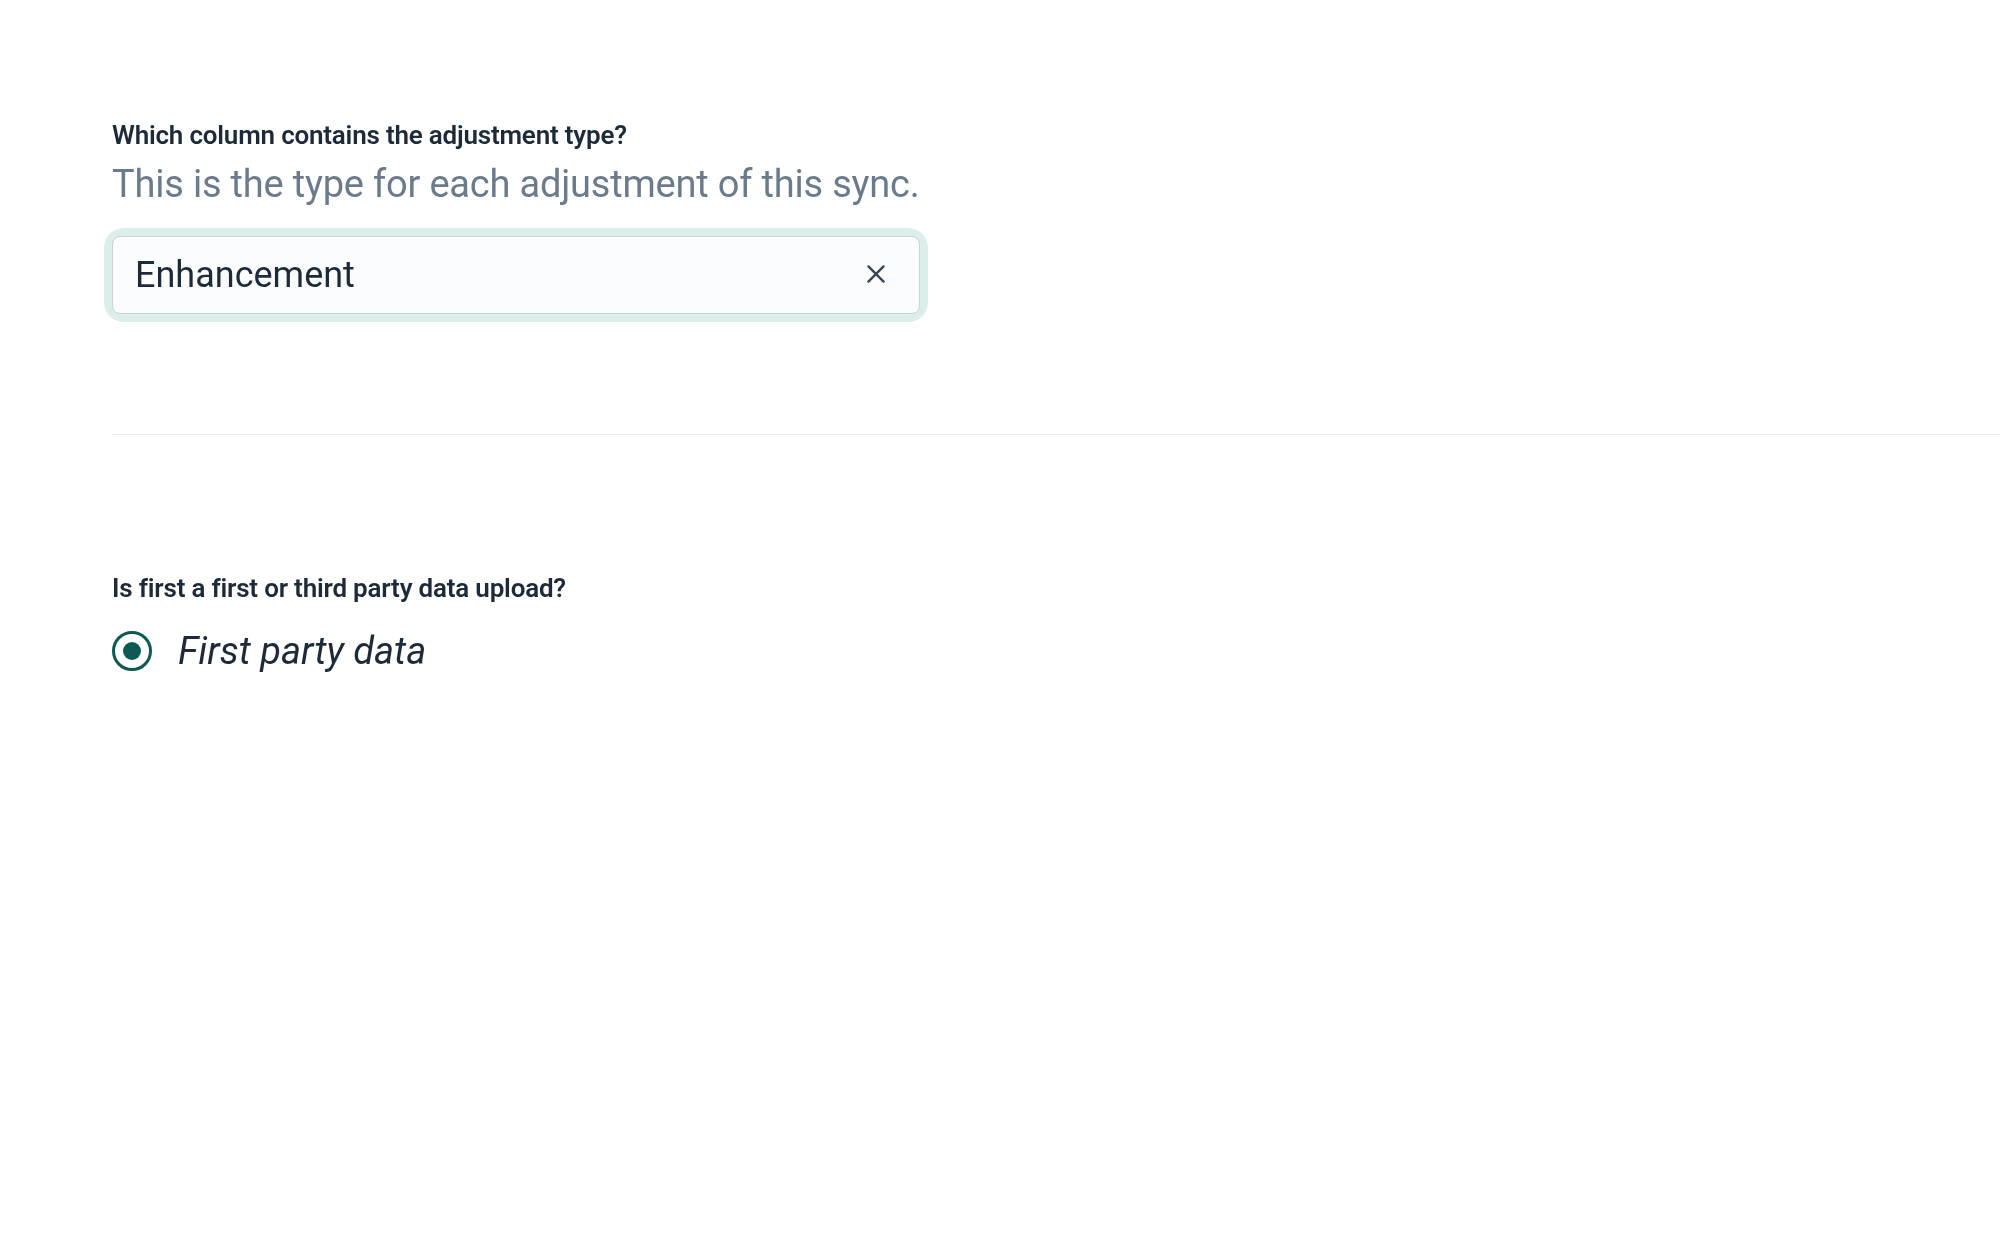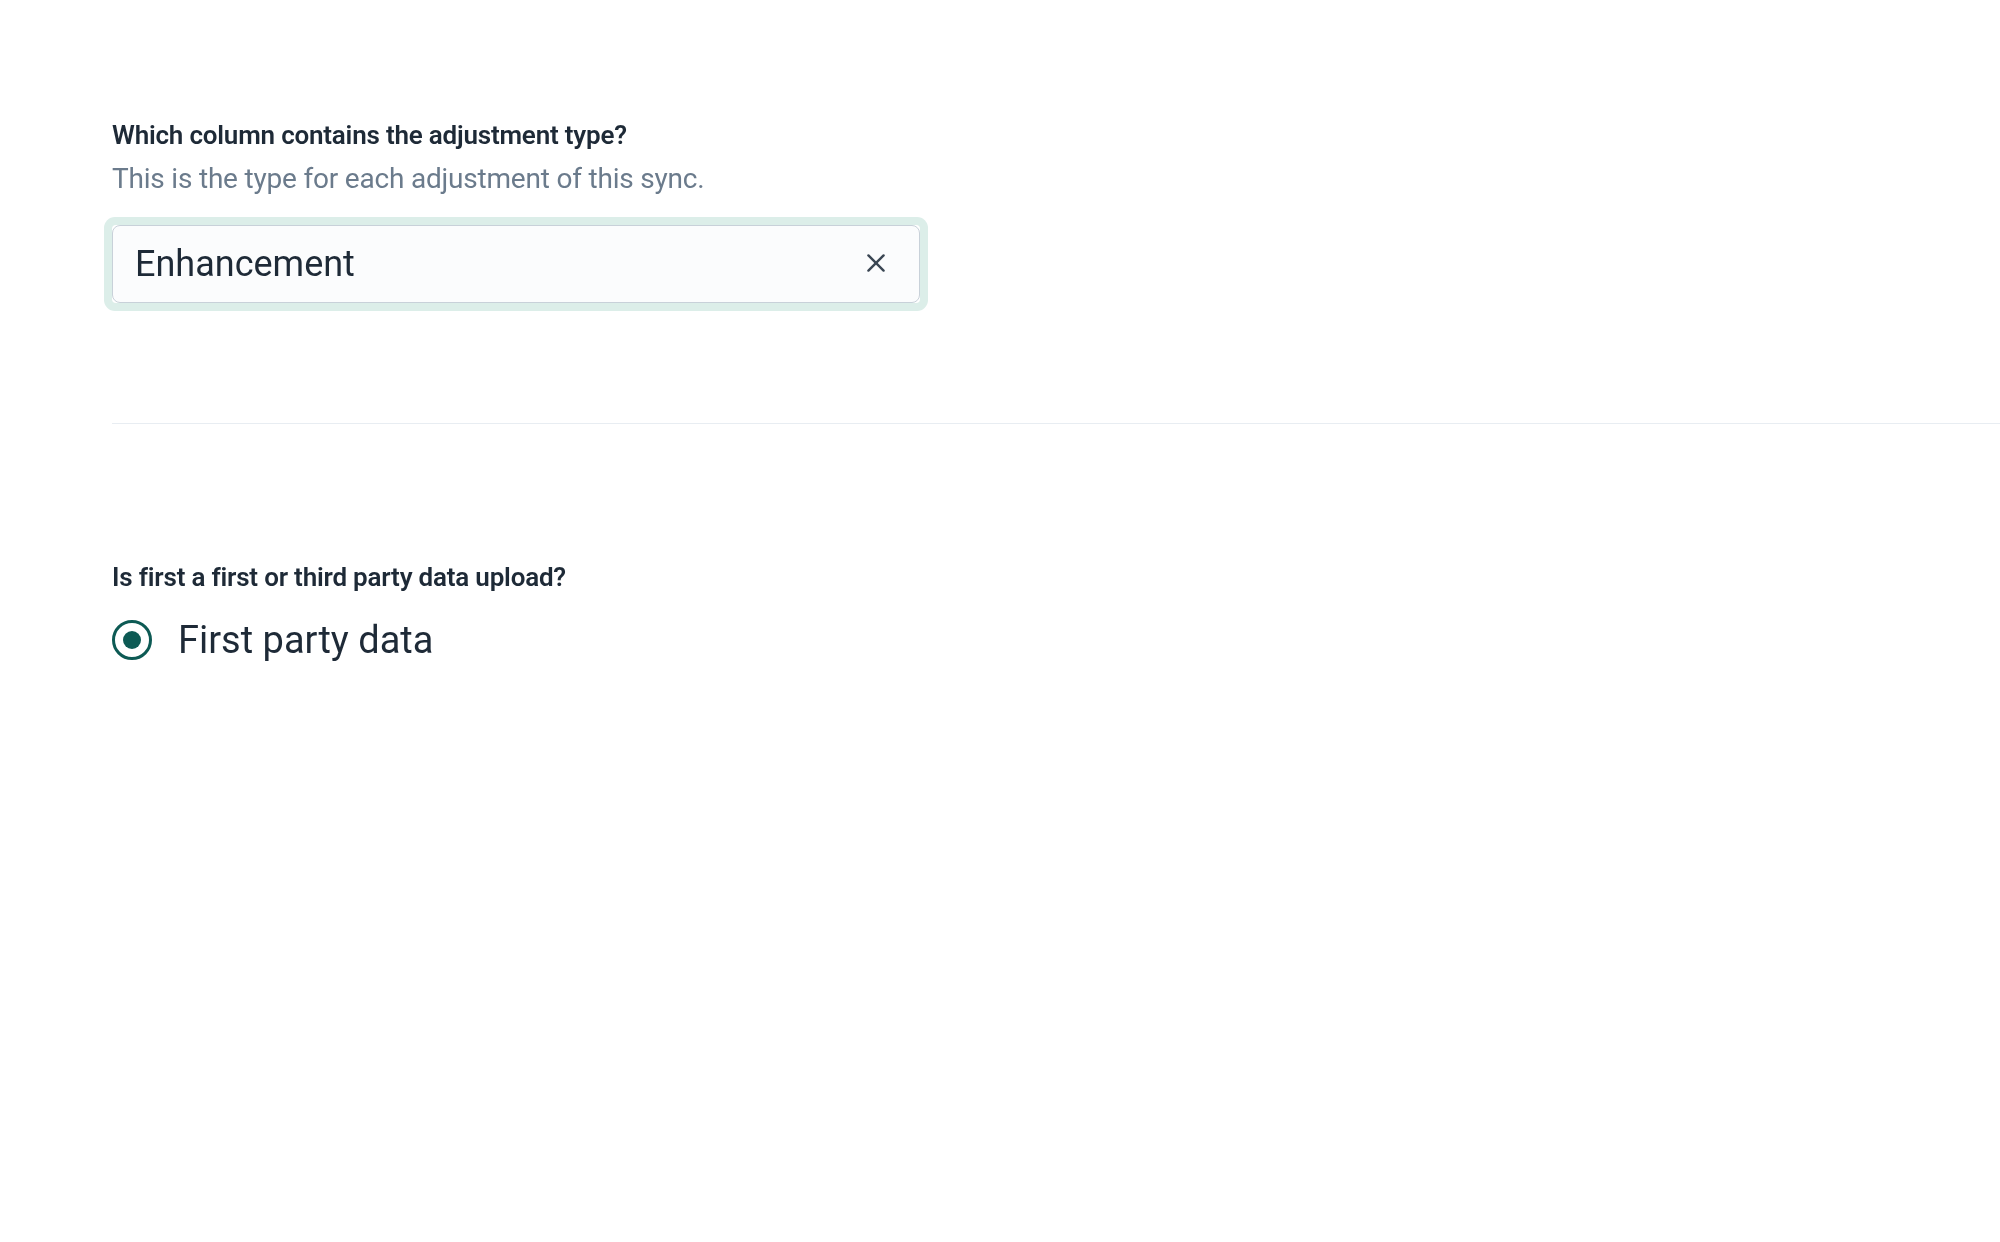--- a/index.html
+++ b/index.html
@@ -21,30 +21,30 @@
       margin-bottom: 0;
     }
     .question-label {
       font-size: 26px;
       font-weight: 600;
       color: #1e2a37;
       margin-bottom: 12px;
       letter-spacing: -0.2px;
     }
     .description {
-      font-size: 28px;
+      font-size: 38px;
       font-weight: 400;
       color: #6b7b8c;
       margin-bottom: 30px;
       letter-spacing: -0.2px;
     }
     .select-wrapper {
       position: relative;
       width: 808px;
-      border-radius: 4px;
+      border-radius: 12px;
       background: #ffffff;
       box-shadow: 0 0 0 8px #dceee9;
     }
     .select-input {
       display: flex;
       align-items: center;
       justify-content: space-between;
       width: 100%;
       height: 78px;
       padding: 0 22px 0 22px;
@@ -78,20 +78,21 @@
       border: none;
       border-top: 1.5px solid #e8edf2;
       margin: 120px 0 0 0;
       margin-left: 0;
     }
     .section-2 {
       padding-top: 138px;
     }
     .radio-group {
       margin-top: 26px;
+      font-style: italic;
     }
     .radio-option {
       display: flex;
       align-items: center;
       gap: 26px;
       margin-bottom: 28px;
       cursor: pointer;
     }
     .radio-circle {
       width: 40px;

